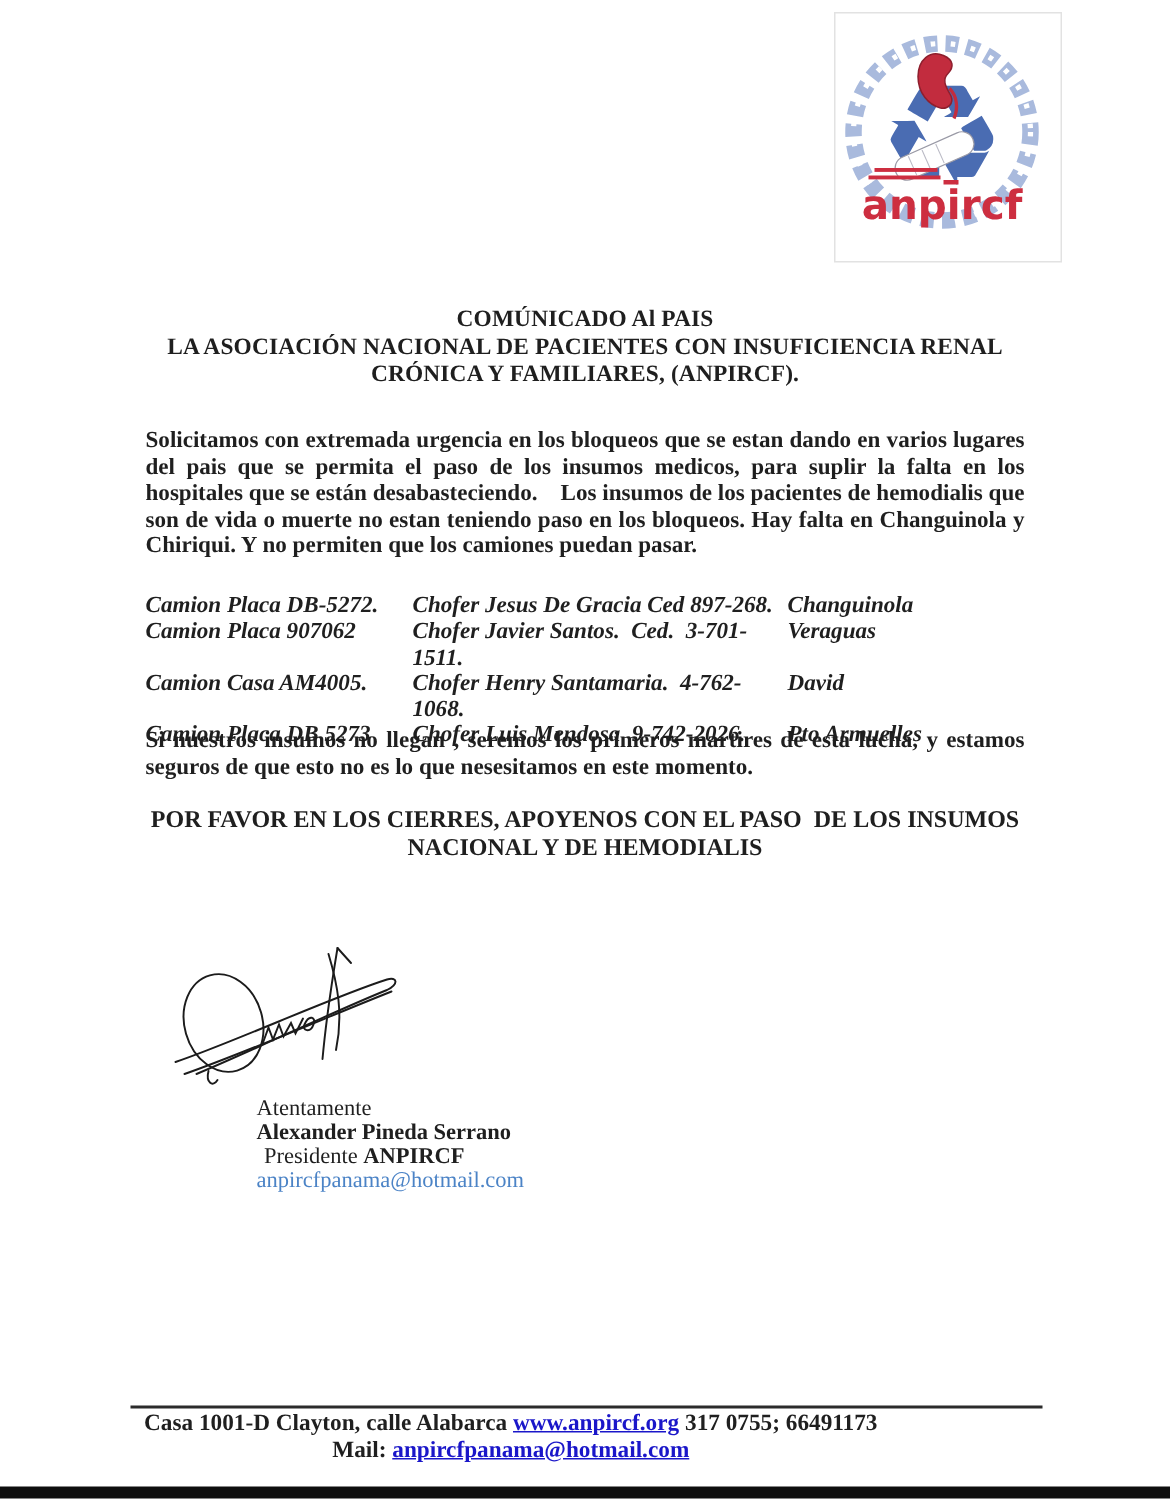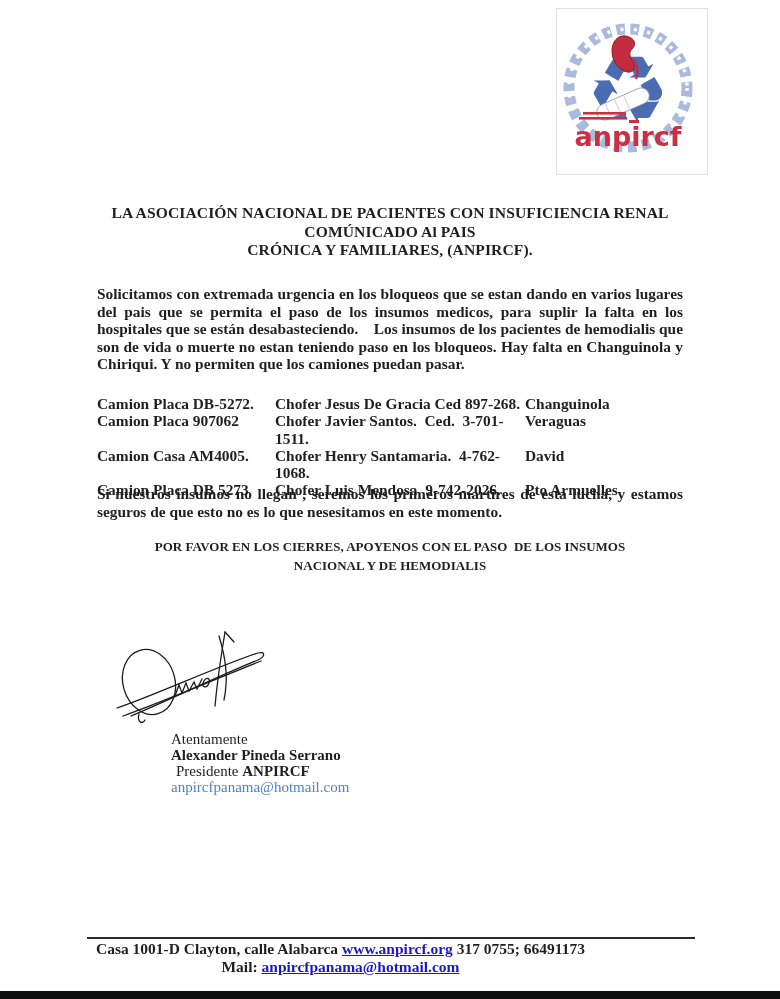--- a/index.html
+++ b/index.html
@@ -35,32 +35,32 @@
     left: 97px; width: 586px;
     font-weight: bold;
     font-size: 15.4px;
     line-height: 17.6px;
     text-align: justify;
   }
   .para1 { top: 285px; }
   .para2 { top: 485px; }
 
   
-  .trucks { left: 97px; top: 395px; width: 640px; font-weight: bold; font-size: 15.4px; }
+  .trucks { left: 97px; top: 395px; width: 640px; font-weight: bold; font-size: 15.4px; font-style: italic; }
   .truck-row { display: flex; line-height: 17.3px; }
   .truck-col-placa { width: 178px; flex: 0 0 178px; }
   .truck-col-chofer { width: 250px; flex: 0 0 250px; }
   .truck-col-lugar { flex: 1; }
 
   
   .cta {
     left: 80px; top: 538px; width: 620px;
     text-align: center;
     font-weight: bold;
-    font-size: 13px;
+    font-size: 16px;
     line-height: 18.5px;
   }
 
   
   .signature-svg { left: 103px; top: 626px; width: 167px; height: 104px; }
   .sig-block {
     left: 171px; top: 732px;
     font-size: 15px;
     line-height: 15.9px;
   }
@@ -101,22 +101,22 @@
     </g>
 
     <rect x="26" y="103" width="42" height="2.6" fill="#cd2e40"></rect>
     <rect x="22" y="108" width="48" height="2.6" fill="#cd2e40"></rect>
     <rect x="72" y="111" width="10" height="3" fill="#cd2e40"></rect>
     <text x="71" y="137" text-anchor="middle" font-family="DejaVu Sans, sans-serif" font-weight="bold" font-size="27" fill="#cd2e40">anpircf</text>
   </svg>
 </div>
 
 <div class="abs title-block">
+  <div>COMÚNICADO Al PAIS</div>
   <div>LA ASOCIACIÓN NACIONAL DE PACIENTES CON INSUFICIENCIA RENAL</div>
-  <div>COMÚNICADO Al PAIS</div>
   <div>CRÓNICA Y FAMILIARES, (ANPIRCF).</div>
 </div>
 
 <div class="abs para para1">Solicitamos con extremada urgencia en los bloqueos que se estan dando en varios lugares del pais que se permita el paso de los insumos medicos, para suplir la falta en los hospitales que se están desabasteciendo. &nbsp;&nbsp;&nbsp;Los insumos de los pacientes de hemodialis que son de vida o muerte no estan teniendo paso en los bloqueos. Hay falta en Changuinola y Chiriqui. Y no permiten que los camiones puedan pasar.</div>
 
 <div class="abs trucks">
   <div class="truck-row">
     <span class="truck-col-placa">Camion Placa DB-5272.</span>
     <span class="truck-col-chofer">Chofer Jesus De Gracia Ced 897-268.</span>
     <span class="truck-col-lugar">Changuinola</span>

